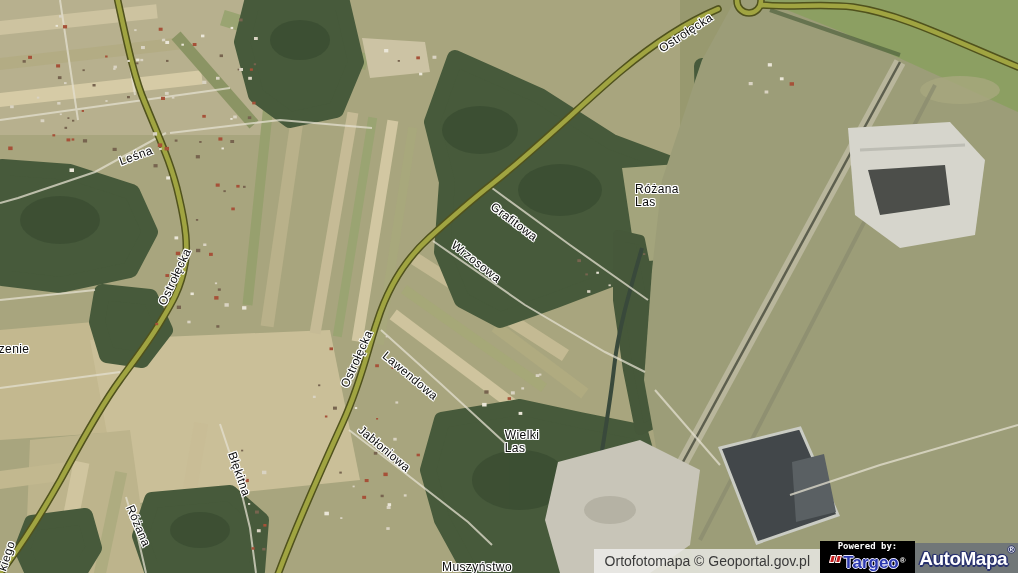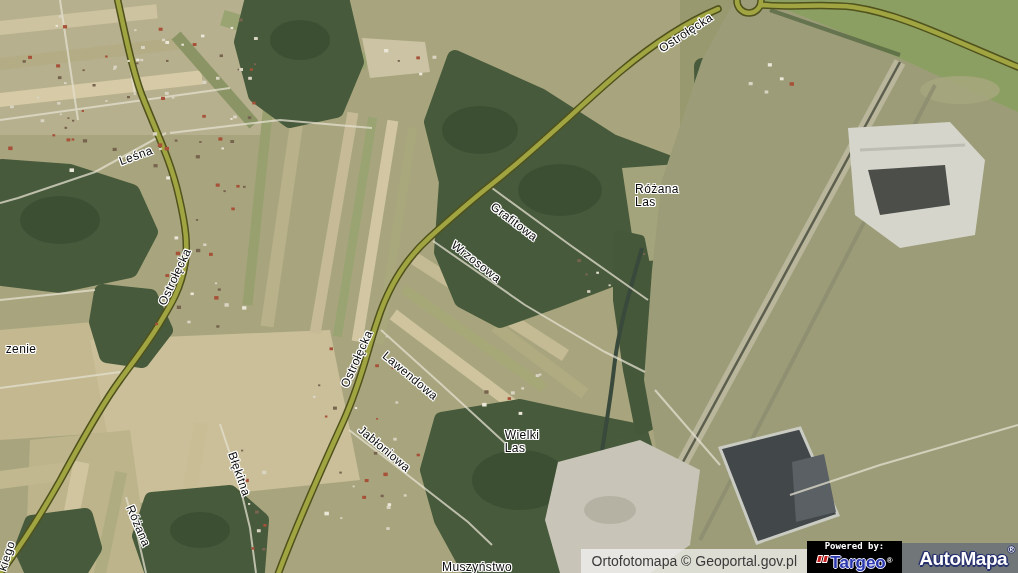--- a/index.html
+++ b/index.html
@@ -36,21 +36,20 @@
   #targeo-name{
     font:bold 17px/17px "Liberation Sans",sans-serif;color:#2b38ad;letter-spacing:0;
     text-shadow:1px 0 0 #e8e8ff,-1px 0 0 #e8e8ff,0 1px 0 #e8e8ff,0 -1px 0 #e8e8ff;
     margin-left:1px;
   }
   #targeo-reg{font:bold 8px "Liberation Sans",sans-serif;color:#fff;vertical-align:top;
       position:relative;top:-2px;left:1px;}
   #automapa-block{
     width:103px;height:30px;display:flex;align-items:center;justify-content:center;
     background:rgba(62,74,120,.45);
-    padding-left:13px;
   }
   #automapa-name{
     font:bold 19px/19px "Liberation Sans",sans-serif;color:#fff;letter-spacing:-.5px;
     text-shadow:1.5px 0 0 #27306e,-1.5px 0 0 #27306e,0 1.5px 0 #27306e,0 -1.5px 0 #27306e,
                 1px 1px 1px #27306e,-1px -1px 1px #27306e;
   }
   #automapa-reg{font:bold 9px "Liberation Sans",sans-serif;color:#fff;
     text-shadow:1px 0 0 #27306e,-1px 0 0 #27306e,0 1px 0 #27306e,0 -1px 0 #27306e;
     position:relative;top:-8px;left:1px;}
 </style>
@@ -351,21 +350,21 @@
         <div class="map-label" style="left: 476px; top: 262px; transform: translate(-50%, -50%) rotate(38deg);">Wrzosowa</div>
         <div class="map-label" style="left: 657px; top: 196px; transform: translate(-50%, -50%) rotate(0deg);">Różana
 Las</div>
         <div class="map-label" style="left: 357px; top: 359px; transform: translate(-50%, -50%) rotate(-66deg);">Ostrołęcka</div>
         <div class="map-label" style="left: 410px; top: 376px; transform: translate(-50%, -50%) rotate(40deg);">Lawendowa</div>
         <div class="map-label" style="left: 384px; top: 449px; transform: translate(-50%, -50%) rotate(40deg);">Jabłoniowa</div>
         <div class="map-label" style="left: 522px; top: 435px; transform: translate(-50%, -50%) rotate(0deg); margin-top: 7px;">Wielki
 Las</div>
         <div class="map-label" style="left: 239px; top: 474px; transform: translate(-50%, -50%) rotate(71deg);">Błękitna</div>
         <div class="map-label" style="left: 138px; top: 526px; transform: translate(-50%, -50%) rotate(67deg);">Różana</div>
-        <div class="map-label" style="left: 14px; top: 349px; transform: translate(-50%, -50%) rotate(0deg); margin-left: 7px;">zenie</div>
+        <div class="map-label" style="left: 14px; top: 349px; transform: translate(-50%, -50%) rotate(0deg);">zenie</div>
         <div class="map-label" style="left: 7px; top: 556px; transform: translate(-50%, -50%) rotate(-72deg);">kiego</div>
         <div class="map-label" style="left: 477px; top: 567px; transform: translate(-50%, -50%) rotate(0deg);">Muszyństwo</div>
       </div>
   </div>
 
   <div id="bottombar">
     <div id="attribution">Ortofotomapa © Geoportal.gov.pl</div>
     <div id="targeo-block">
       <div id="powered-by">Powered by:</div>
       <div id="targeo-logo">

